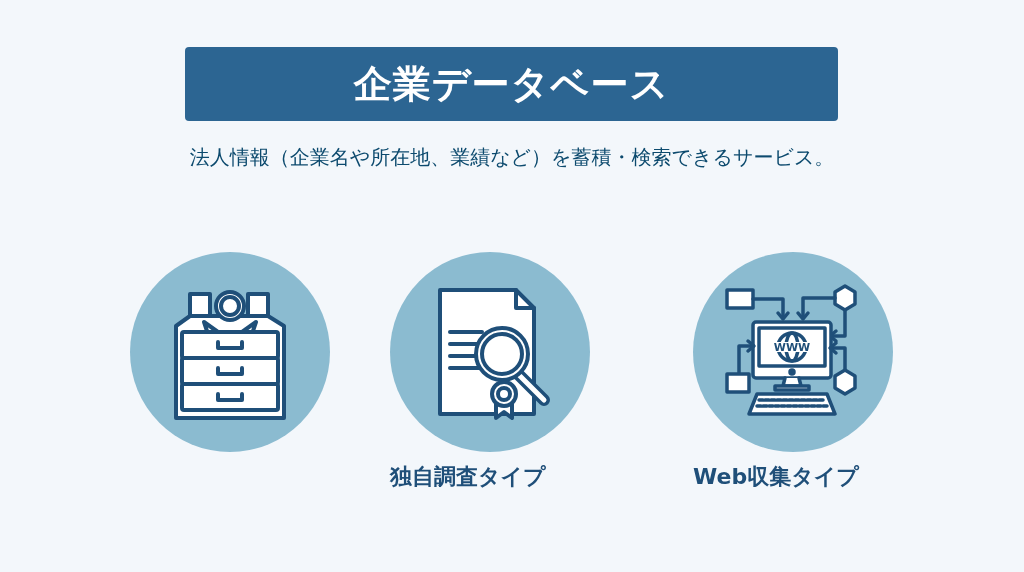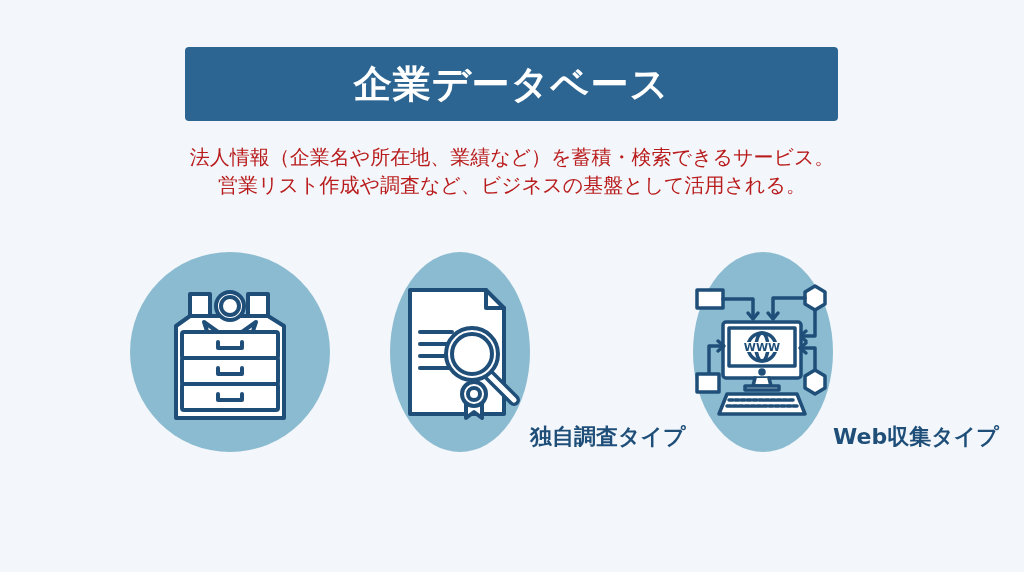--- a/index.html
+++ b/index.html
@@ -12,25 +12,25 @@
     .title-banner {
       position: absolute; left: 185px; top: 47px; width: 653px; height: 74px;
       background: #2c6592; border-radius: 4px;
       display: flex; align-items: center; justify-content: center; text-align: center;
     }
     .title-banner span {
       color: #ffffff; font-size: 38px; font-weight: bold; letter-spacing: 1px;
     }
     .desc {
       position: absolute; left: 0; top: 143px; width: 1024px;
-      text-align: center; color: #b91c1c; font-size: 20px; line-height: 28px;
+      text-align: center; color: #0c4a6e; font-size: 20px; line-height: 28px;
     }
     .card {
       position: absolute; top: 252px; width: 200px;
-      display: flex; flex-direction: row; align-items: flex-end;
+      display: flex; flex-direction: column; align-items: flex-start;
     }
     .circle {
       width: 200px; height: 200px; border-radius: 50%;
       background: #8bbbd0;
       display: flex; align-items: center; justify-content: center;
     }
     .circle svg { width: 140px; height: 140px; }
     .card-label {
       margin-top: 10px; color: #1f4f79; font-size: 22px; font-weight: bold;
       white-space: nowrap;
@@ -38,21 +38,20 @@
   </style>
 </head>
 <body>
 
 <div class="title-banner">
   <span>企業データベース</span>
 </div>
 
 <div class="desc">
   <div>法人情報（企業名や所在地、業績など）を蓄積・検索できるサービス。</div>
-  <div>営業リスト作成や調査など、ビジネスの基盤として活用される。</div>
 </div>
 
 <div class="card" style="left:130px;">
   <div class="circle">
     <svg viewBox="0 0 140 140" fill="#fff" stroke="#1f4f79" stroke-width="4" stroke-linejoin="round" stroke-linecap="round">
       <rect x="30" y="12" width="20" height="30"></rect>
       <rect x="88" y="12" width="20" height="30"></rect>
       <path d="M16 44 L30 34 L108 34 L124 44 L124 136 L16 136 Z"></path>
       <path d="M44 40 L50 58 L58 50 Z"></path>
       <path d="M96 40 L90 58 L82 50 Z"></path>

